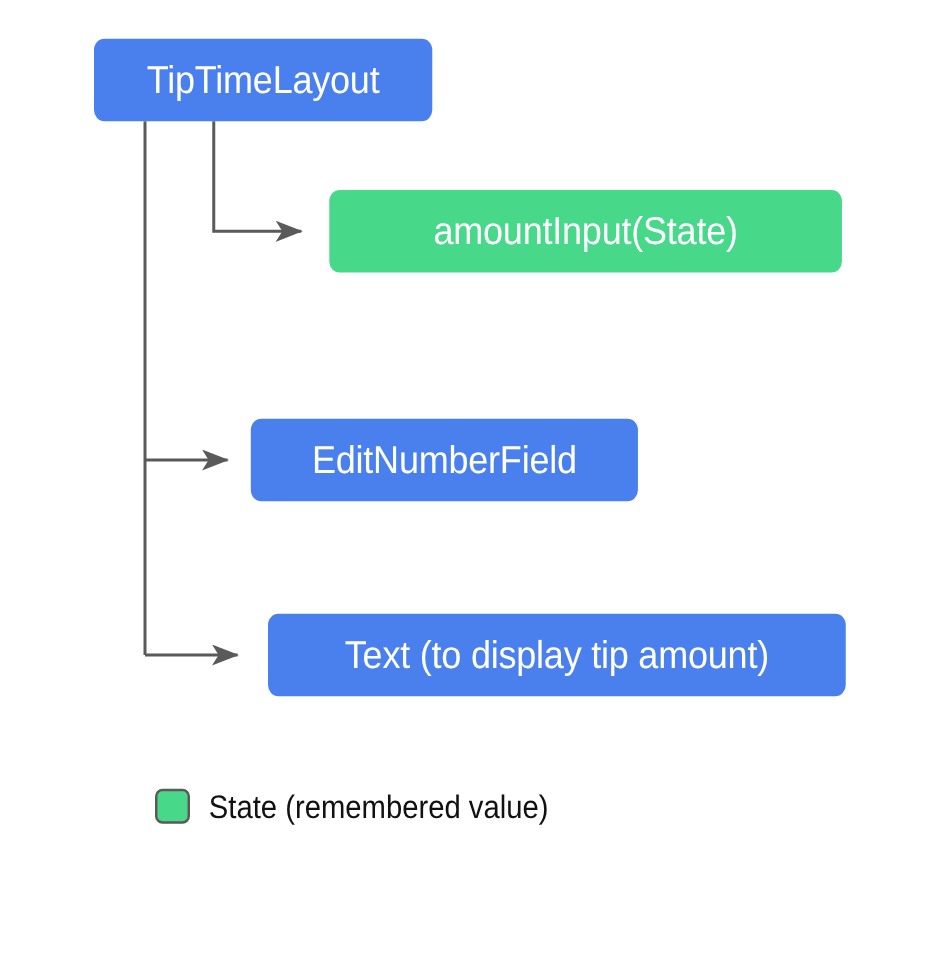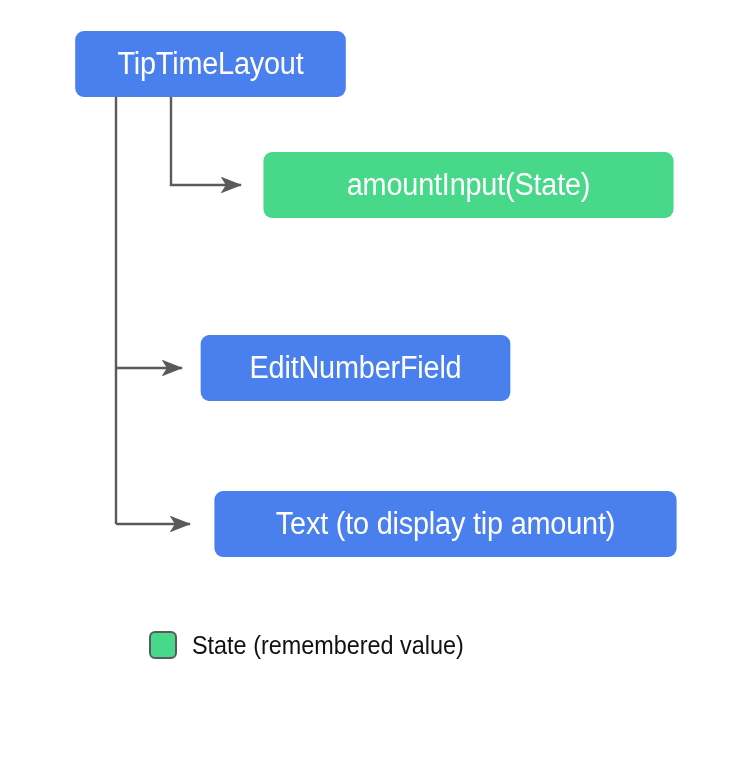--- a/index.html
+++ b/index.html
@@ -68,21 +68,21 @@
     height: 66px;
   }
   #node-textdisplay {
     left: 175px;
     top: 491px;
     width: 497px;
     height: 66px;
   }
   .legend {
     position: absolute;
-    left: 127px;
+    left: 102px;
     top: 620px;
     width: 560px;
   }
   .legend-row {
     display: flex;
     align-items: center;
     height: 50px;
   }
   .legend-swatch {
     width: 28px;

